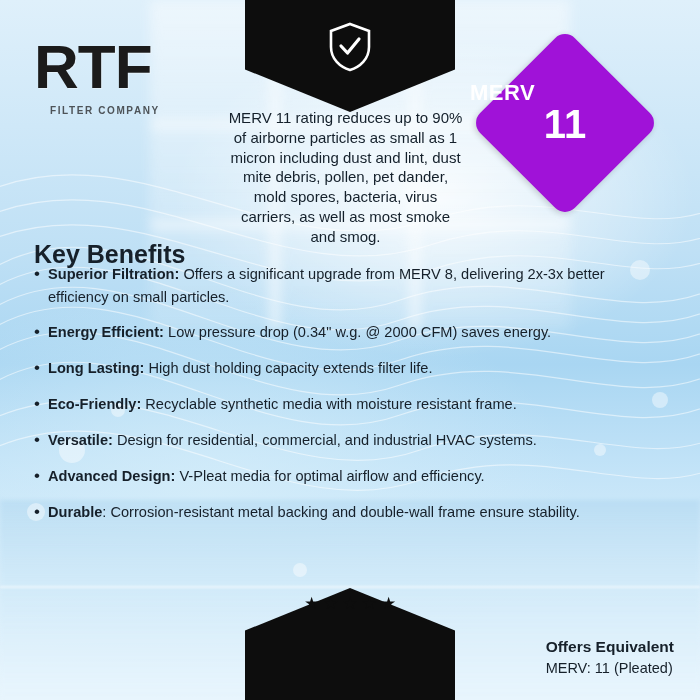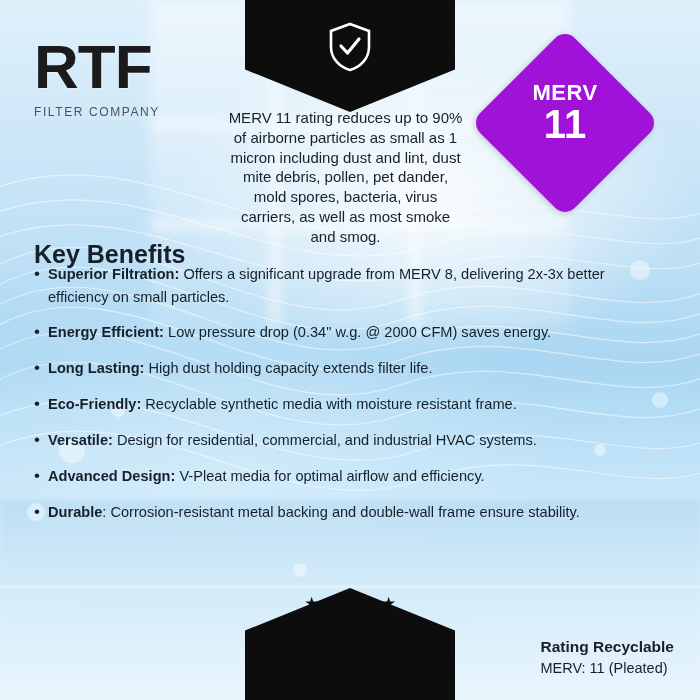--- a/index.html
+++ b/index.html
@@ -124,24 +124,25 @@
     font-family: "Liberation Sans", sans-serif;
     font-weight: bold;
     font-size: 62px;
     letter-spacing: -1px;
     color: #1b1b1b;
     line-height: 0.95;
     text-shadow: 1px 1px 0 rgba(255,255,255,0.35);
   }
   .logo-sub {
     margin-top: 8px;
-    font-size: 12px;
+    font-size: 10px;
     letter-spacing: 1.6px;
     color: #4d5358;
-    font-weight: normal;
+    font-weight: bold;
+    margin-left: 16px;
   }
 
   
   .merv-desc {
     position: absolute;
     left: 228px;
     top: 108px;
     width: 235px;
     text-align: center;
     font-size: 15px;
@@ -167,21 +168,20 @@
     height: 134px;
     background: #a012d8;
     border-radius: 14px;
     transform: rotate(45deg);
     box-shadow: 0 2px 6px rgba(0,0,0,0.18);
   }
   .merv-label {
     position: absolute;
     width: 100%;
     top: 52px;
-    text-align: center;
     color: #ffffff;
     font-size: 22px;
     font-weight: bold;
     letter-spacing: 0.5px;
   }
   .merv-number {
     position: absolute;
     width: 100%;
     top: 76px;
     text-align: center;
@@ -342,17 +342,17 @@
       <span class="bullet">•</span>
       <span class="benefit-text"><b>Advanced Design:</b><span> V-Pleat media for optimal airflow and efficiency.</span></span>
     </div>
     <div class="benefit">
       <span class="bullet">•</span>
       <span class="benefit-text"><b>Durable</b><span>: Corrosion-resistant metal backing and double-wall frame ensure stability.</span></span>
     </div>
   </div>
 
   <div class="rating">
-    <div class="rating-title">Rating Recyclable</div>
+    <div class="rating-title">Offers Equivalent</div>
     <div class="rating-line">MERV: 11 (Pleated)</div>
   </div>
 
 </div>
 
 </body></html>

